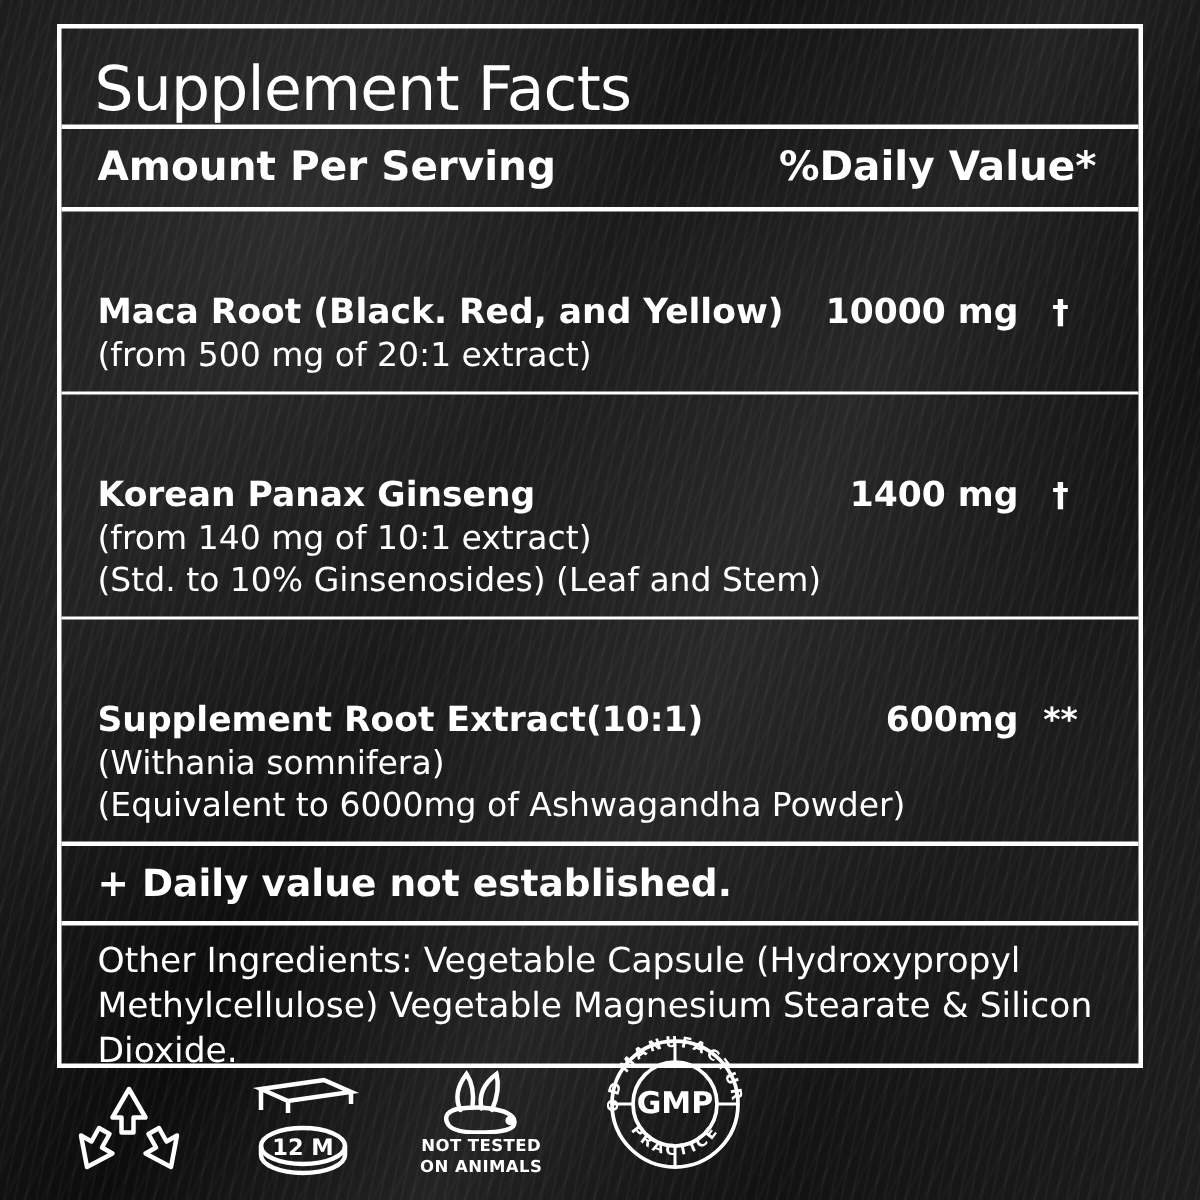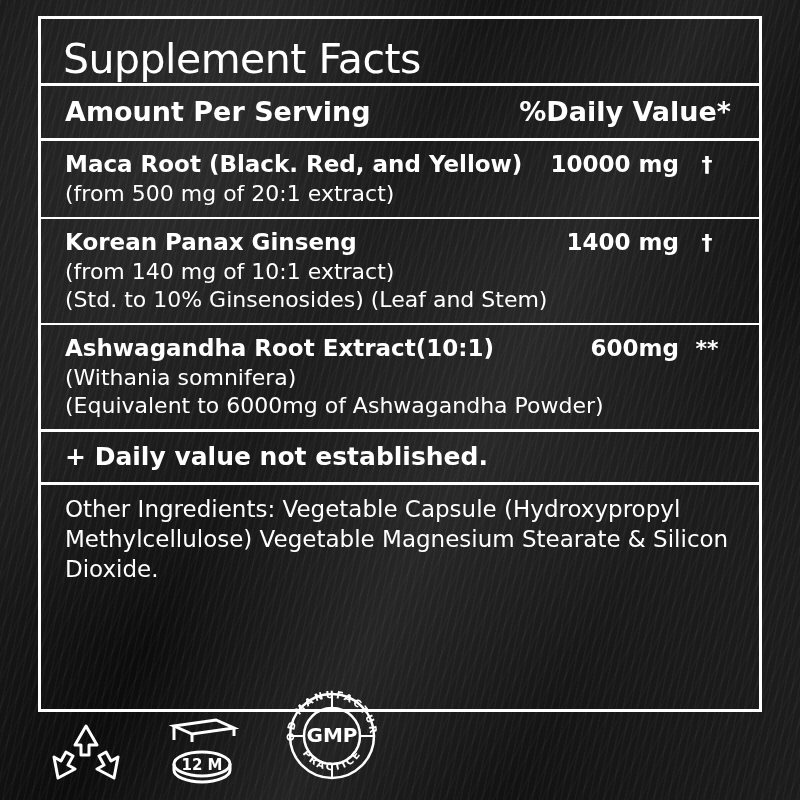--- a/index.html
+++ b/index.html
@@ -70,20 +70,21 @@
     display: flex;
     align-items: baseline;
     justify-content: space-between;
     font-weight: bold;
     font-size: 27px;
     line-height: 34px;
     padding: 9px 10px 9px 6px;
   }
   .block {
     padding: 8px 6px 9px 6px;
+    margin-top: 44px;
   }
   .ing-head {
     display: flex;
     align-items: baseline;
     font-weight: bold;
     font-size: 23px;
     line-height: 30px;
     white-space: nowrap;
   }
   .ing-name {
@@ -192,21 +193,21 @@
           <span class="ing-dv">†</span>
         </div>
         <div class="ing-sub">(from 140 mg of 10:1 extract)</div>
         <div class="ing-sub">(Std. to 10% Ginsenosides) (Leaf and Stem)</div>
       </div>
 
       <div class="rule thin"></div>
 
       <div class="block">
         <div class="ing-head">
-          <span class="ing-name">Ashwagandha Root Extract(10:1)</span>
+          <span class="ing-name">Supplement Root Extract(10:1)</span>
           <span class="ing-spacer">&nbsp;</span>
           <span class="ing-amount">600mg</span>
           <span class="ing-dv">**</span>
         </div>
         <div class="ing-sub">(Withania somnifera)</div>
         <div class="ing-sub">(Equivalent to 6000mg of Ashwagandha Powder)</div>
       </div>
 
       <div class="rule"></div>
 
@@ -238,20 +239,32 @@
           <path d="M16 8 L16 22"></path>
           <path d="M34 16 L34 24"></path>
           <path d="M76 10 L76 18"></path>
           <ellipse cx="44" cy="46" rx="28" ry="12"></ellipse>
           <path d="M16 46 L16 52 A28 12 0 0 0 72 52 L72 46"></path>
         </g>
         <text x="44" y="52" font-family="DejaVu Sans, sans-serif" font-size="15" font-weight="bold" fill="#ffffff" text-anchor="middle">12 M</text>
       </svg>
     </div>
 
+    <div class="bunny-wrap">
+      <svg width="72" height="46" viewBox="0 0 72 46">
+        <g fill="none" stroke="#ffffff" stroke-width="3" stroke-linecap="round">
+          <path d="M22 30 C18 22 20 14 26 6 C30 12 31 20 30 28"></path>
+          <path d="M36 29 C34 20 38 12 46 6 C48 14 46 23 43 30"></path>
+          <path d="M14 40 C10 34 14 30 22 29 C30 28 40 28 47 30 C56 32 60 36 57 41 C54 44 44 45 34 45 C24 45 17 44 14 40 Z"></path>
+          <circle cx="55" cy="37" r="1.6" fill="#ffffff"></circle>
+        </g>
+      </svg>
+      <div class="icon-caption">NOT  TESTED</div>
+      <div class="icon-caption">ON ANIMALS</div>
+    </div>
 
     <div class="icon">
       <svg width="104" height="100" viewBox="0 0 104 100">
         <defs>
           <path id="arcTop" d="M 14 52 A 38 38 0 0 1 90 52"></path>
           <path id="arcBottom" d="M 18 52 A 34 34 0 0 0 86 52"></path>
         </defs>
         <circle cx="52" cy="52" r="42" fill="none" stroke="#ffffff" stroke-width="2.5"></circle>
         <circle cx="52" cy="52" r="28" fill="none" stroke="#ffffff" stroke-width="2.5"></circle>
         <g stroke="#ffffff" stroke-width="2">

